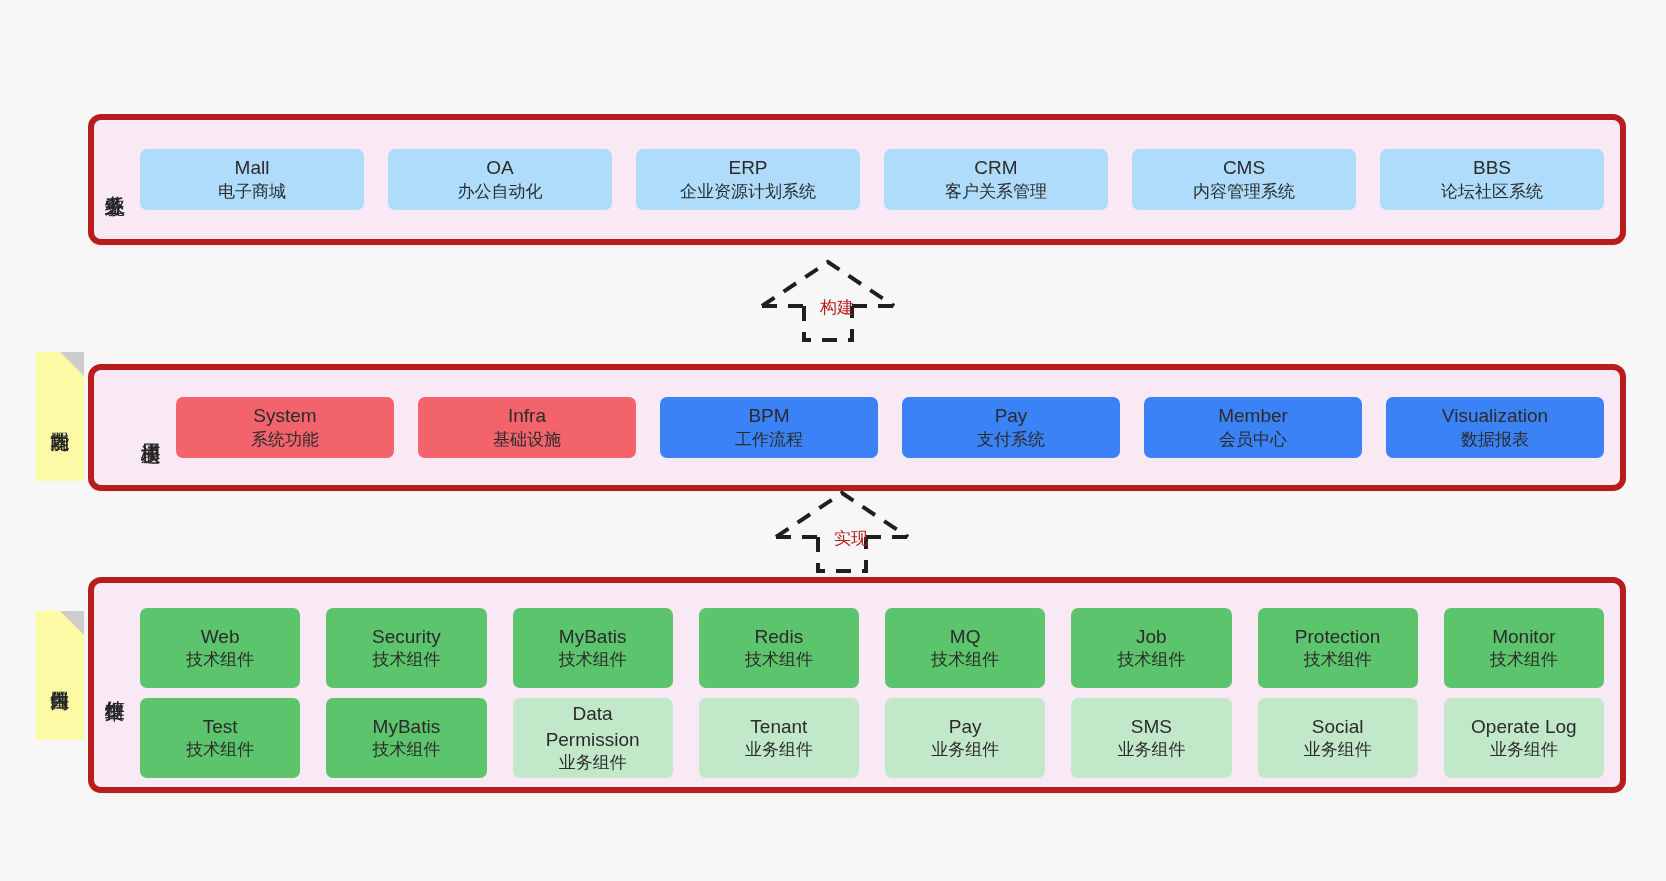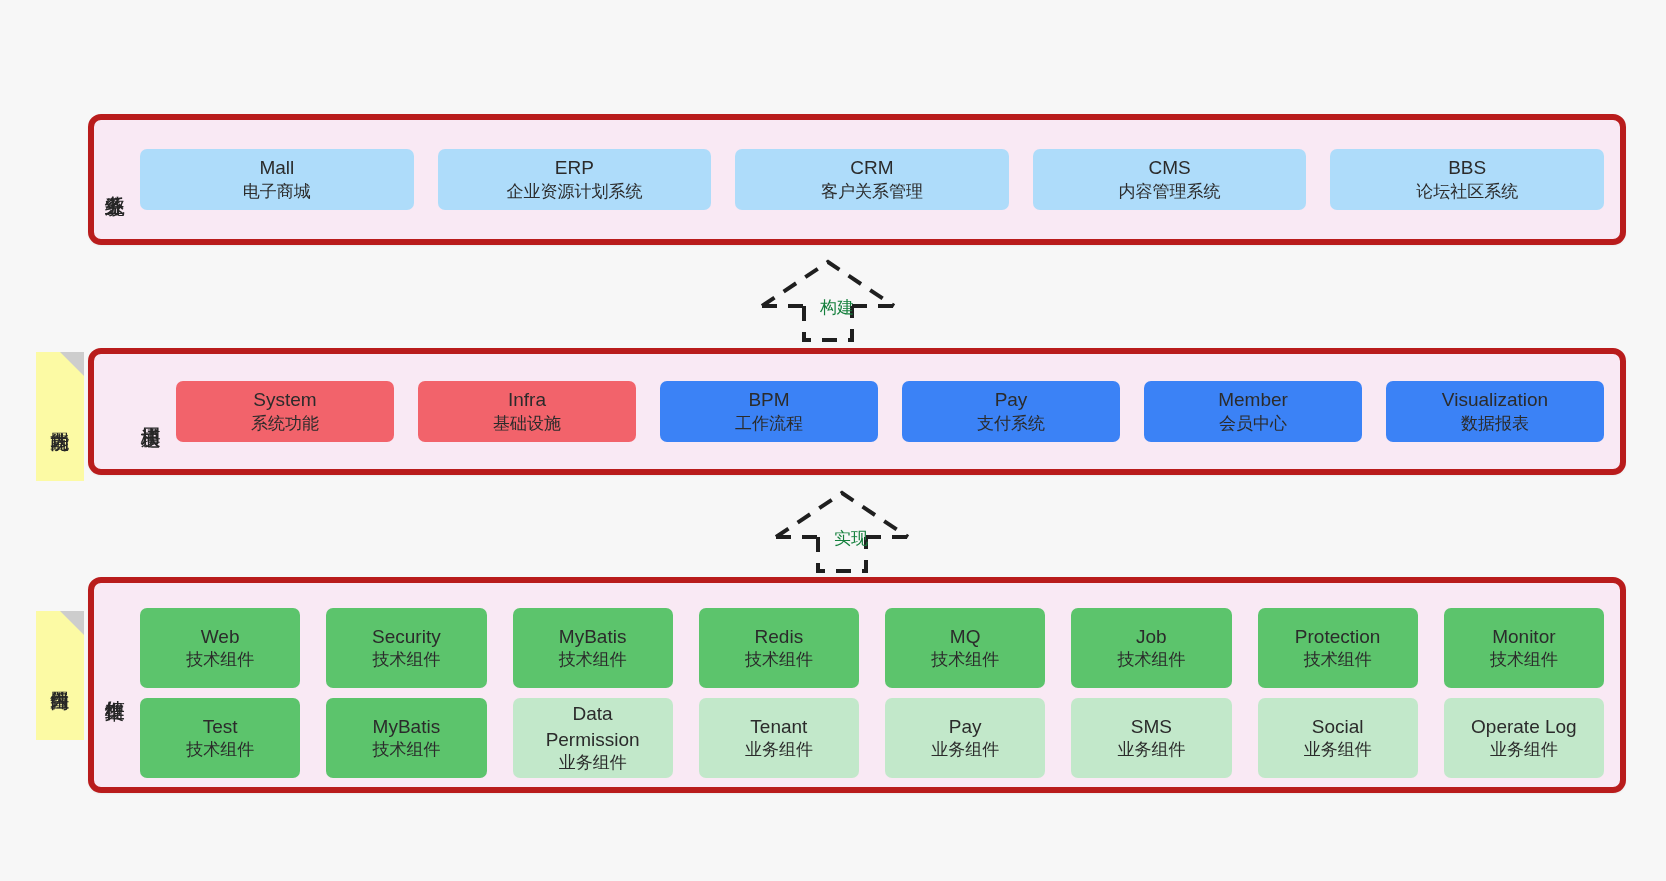--- a/index.html
+++ b/index.html
@@ -99,38 +99,42 @@
     border-top:24px solid #cdcdcd;
   }
   .note .label{position:relative;z-index:2;}
 
   
   .connector{position:absolute;}
   .connector svg{display:block;overflow:visible;}
   .connector .conn-label{
     position:absolute;
     font-size:17px;
-    color:#15803d;
+    color:#b91c1c;
     background:transparent;
     white-space:nowrap;
     line-height:1;
   }
 </style>
 </head>
 <body>
 
 <div class="stage">
 
   <div class="layer" style="left:88px;top:114px;width:1538px;height:131px;">
     <div class="layer-title">业务系统</div>
     <div class="layer-body">
       <div class="row">
         <div class="cell c-blue">
           <span class="t1">Mall</span>
           <span class="t2">电子商城</span>
+        </div>
+        <div class="cell c-blue">
+          <span class="t1">OA</span>
+          <span class="t2">办公自动化</span>
         </div>
         <div class="cell c-blue">
           <span class="t1">ERP</span>
           <span class="t2">企业资源计划系统</span>
         </div>
         <div class="cell c-blue">
           <span class="t1">CRM</span>
           <span class="t2">客户关系管理</span>
         </div>
         <div class="cell c-blue">
@@ -152,21 +156,21 @@
       <path d="M4 48 L46 48 M94 48 L136 48" stroke="#1f1f1f" stroke-width="4" stroke-dasharray="15,11" fill="none" stroke-linecap="butt"></path>
     </svg>
     <span class="conn-label" style="left:62px;top:41px;">构建</span>
   </div>
 
   <div class="note" style="left:36px;top:352px;width:48px;height:129px;">
     <span class="fold"></span>
     <span class="label">内置功能</span>
   </div>
 
-  <div class="layer" style="left:88px;top:348px;width:1538px;height:127px;padding-left:36px;">
+  <div class="layer" style="left:88px;top:364px;width:1538px;height:127px;padding-left:36px;">
     <div class="layer-title">通用模块</div>
     <div class="layer-body">
       <div class="row">
         <div class="cell c-red">
           <span class="t1">System</span>
           <span class="t2">系统功能</span>
         </div>
         <div class="cell c-red">
           <span class="t1">Infra</span>
           <span class="t2">基础设施</span>

